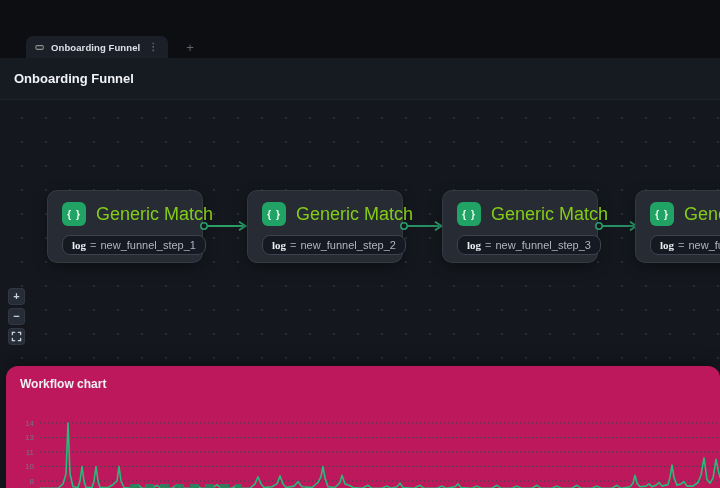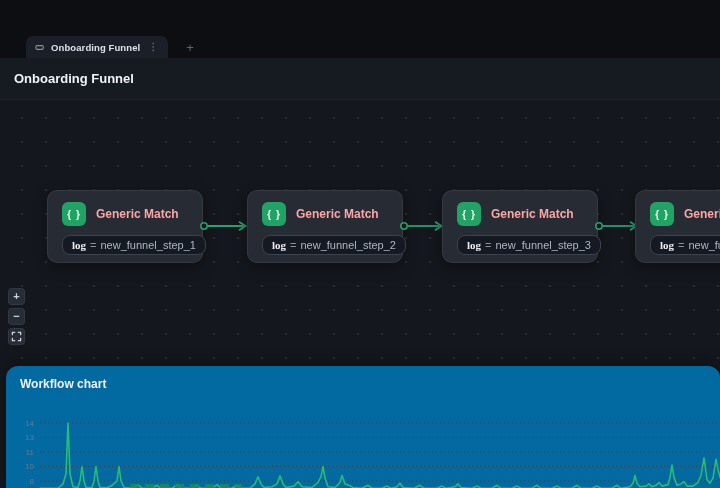--- a/index.html
+++ b/index.html
@@ -45,21 +45,21 @@
     background:#262b34;border:1px solid rgba(255,255,255,.07);
     border-radius:10px;box-shadow:0 4px 14px rgba(0,0,0,.35);
     padding:11px 14px;cursor:grab;
   }
   .node-head{display:flex;align-items:center;gap:10px;}
   .node-icon{
     width:24px;height:24px;border-radius:6px;background:#21a366;flex:none;
     display:flex;align-items:center;justify-content:center;
     color:#eafaf1;font-size:10px;font-weight:700;letter-spacing:1px;
   }
-  .node-title{font-size:12px;font-weight:700;color:#fca5a5;white-space:nowrap;}
+  .node-title{font-size:18px;font-weight:400;color:#84cc16;white-space:nowrap;}
   .node-pill{
     margin-top:9px;display:inline-flex;align-items:center;white-space:nowrap;
     background:#151921;border:1px solid #3c434e;border-radius:8px;
     padding:3px 9px;font-size:11px;color:#aeb6c2;
   }
   .node-pill b{color:#e9edf2;font-weight:700;font-family:Liberation Serif, serif;}
   .node-pill .op{margin:0 4px;color:#8b93a0;}
   .connector{position:absolute;overflow:visible;}
   .connector circle{fill:#14171d;stroke:#2aa06b;stroke-width:1.5;}
   .connector line,.connector path{stroke:#2aa06b;stroke-width:1.8;fill:none;}
@@ -67,21 +67,21 @@
   .zoom-controls{position:absolute;left:8px;top:188px;display:flex;flex-direction:column;gap:3px;}
   .zbtn{
     width:17px;height:17px;border-radius:4px;background:#272d37;
     color:#cdd3db;display:flex;align-items:center;justify-content:center;
     font-size:11px;font-weight:700;cursor:pointer;line-height:1;
     border:1px solid rgba(255,255,255,.05);box-sizing:border-box;
   }
   
   .panel{
     position:absolute;left:6px;top:366px;width:714px;height:122px;
-    background:#0369a1;border-radius:12px 12px 0 0;z-index:3;overflow:hidden;
+    background:#be185d;border-radius:12px 12px 0 0;z-index:3;overflow:hidden;
     box-shadow:0 -4px 16px rgba(0,0,0,.3);
   }
   .panel-title{position:absolute;left:14px;top:11px;font-size:12px;font-weight:700;color:#eef1f4;}
   #chart-svg{position:absolute;left:0;top:0;width:714px;height:122px;}
   .gridline{stroke:#3a414b;stroke-width:1;stroke-dasharray:1 3;}
   .ticklabel{fill:#6f7682;font-size:8px;text-anchor:end;font-family:"Liberation Sans",sans-serif;}
   .clipped-text{
     position:absolute;left:124px;bottom:0;width:112px;height:4px;z-index:4;
     background:repeating-linear-gradient(90deg,#1e8a5c 0 9px,transparent 9px 15px);
     opacity:.85;border-radius:1px;

